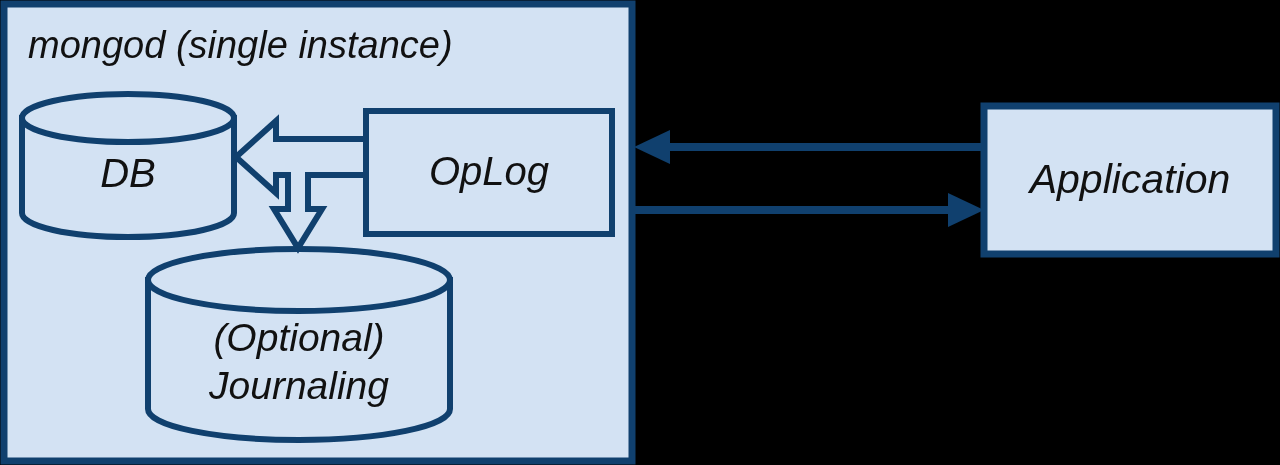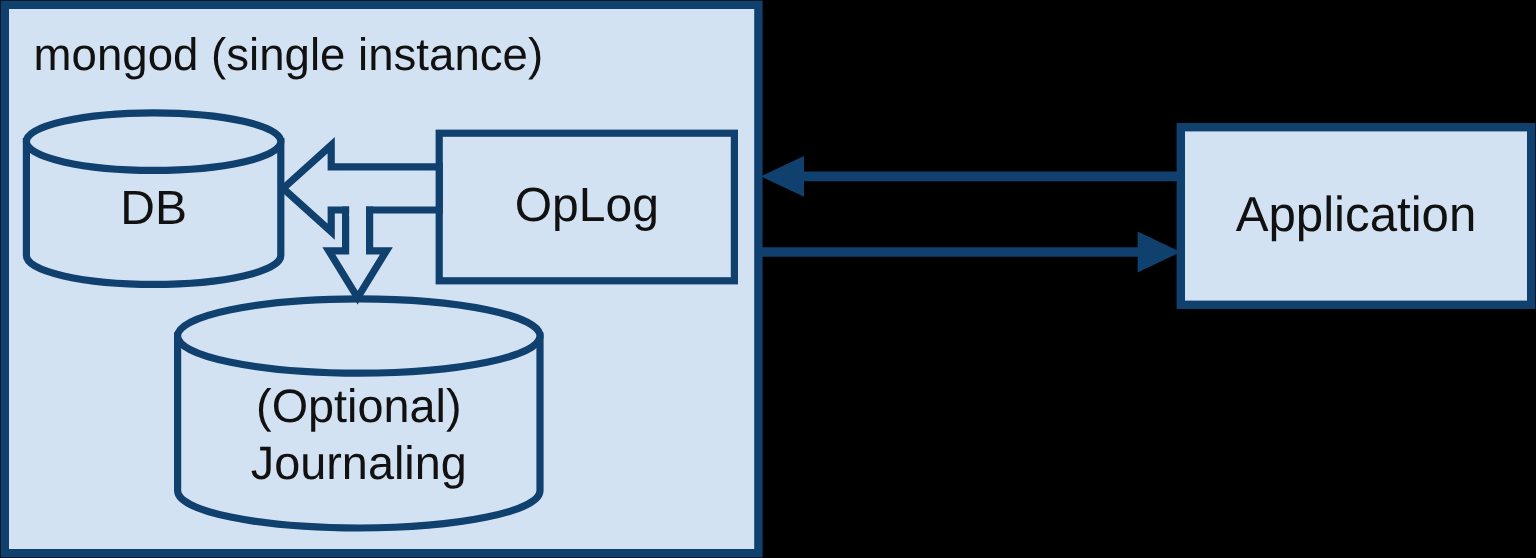--- a/index.html
+++ b/index.html
@@ -7,20 +7,21 @@
     padding: 0;
     background: #000000;
   }
   #canvas {
     position: relative;
     width: 1280px;
     height: 465px;
     background: #000000;
     overflow: hidden;
     font-family: "Liberation Sans", sans-serif;
+    font-style: italic;
   }
   #diagram-svg {
     position: absolute;
     left: 0;
     top: 0;
     width: 1280px;
     height: 465px;
     display: block;
   }
   .node-label {

